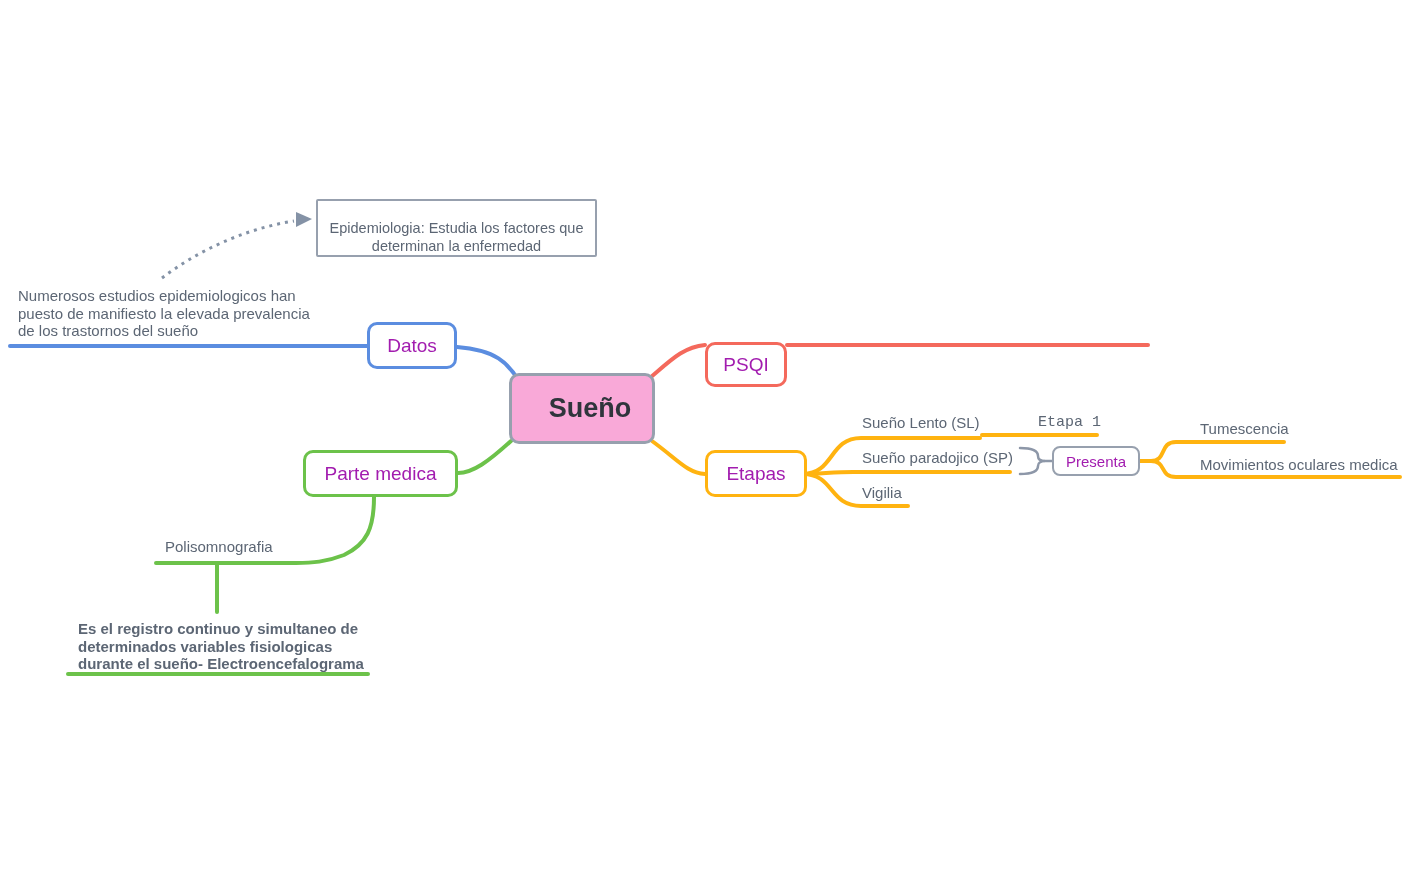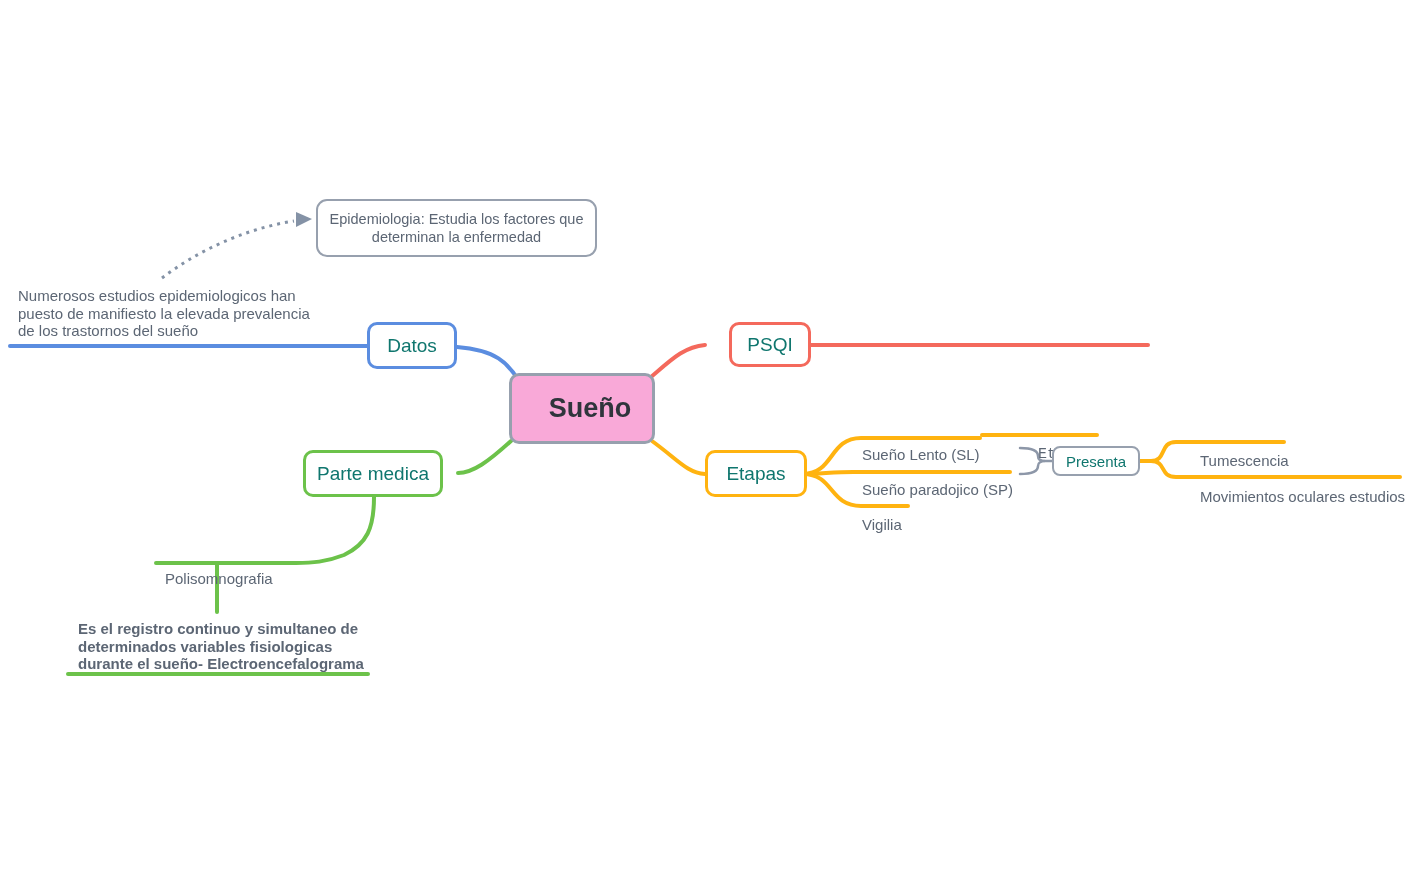--- a/index.html
+++ b/index.html
@@ -25,51 +25,51 @@
   .wire-gray   { stroke: #8d97a8; stroke-width: 2.5; stroke-linecap: round; }
   .wire-dotted { stroke: #8492a6; stroke-width: 3; stroke-dasharray: 3 5; }
 
   .node {
     position: absolute;
     display: flex;
     align-items: center;
     justify-content: center;
     background: #ffffff;
     border-radius: 10px;
-    color: #0f766e;
+    color: #a21caf;
     font-size: 19px;
     white-space: nowrap;
   }
   .node-datos  { left: 367px; top: 322px; width: 90px;  height: 47px; border: 3px solid #5b8de0; }
-  .node-psqi   { left: 705px; top: 322px; width: 82px;  height: 45px; border: 3px solid #f4695c; margin-left: 24px; }
-  .node-parte  { left: 303px; top: 450px; width: 140px; height: 47px; border: 3px solid #6cc24a; }
+  .node-psqi   { left: 705px; top: 342px; width: 82px;  height: 45px; border: 3px solid #f4695c; }
+  .node-parte  { left: 303px; top: 450px; width: 155px; height: 47px; border: 3px solid #6cc24a; }
   .node-etapas { left: 705px; top: 450px; width: 102px;  height: 47px; border: 3px solid #ffb310; }
   .node-root {
     left: 509px; top: 373px; width: 146px; height: 71px;
     background: #f9a9d8;
     border: 3px solid #97a0ae;
     font-size: 27px;
     font-weight: bold;
     color: #2f353c;
     padding-left: 16px;
   }
   .node-presenta {
     left: 1052px; top: 446px; width: 88px; height: 30px;
     border: 2px solid #97a0ae;
     border-radius: 8px;
     font-size: 15px;
   }
   .callout {
     position: absolute;
     left: 316px; top: 199px; width: 281px; height: 58px;
     border: 2px solid #97a0ae;
-    border-radius: 11px;
+    border-radius: 2px;
     background: #ffffff;
     display: flex;
-    align-items: center;
+    align-items: flex-end;
     justify-content: center;
     text-align: center;
     color: #5c6674;
     font-size: 14.5px;
     line-height: 1.25;
     padding: 0 7px;
   }
   .note {
     position: absolute;
     color: #5c6674;
@@ -77,21 +77,20 @@
     line-height: 17.5px;
   }
   .note-datos    { left: 18px;  top: 287px; width: 302px; }
   .note-psqi     { left: 848px; top: 269px; width: 302px; }
   .note-registro { left: 78px;  top: 620px; width: 300px; font-weight: bold; }
   .topic {
     position: absolute;
     color: #5c6674;
     font-size: 15px;
     white-space: nowrap;
-    margin-top: 32px;
   }
   .topic-sueno-lento      { left: 862px;  top: 414px; }
   .topic-etapa1           { left: 1038px; top: 414px; font-family: Liberation Mono, monospace; }
   .topic-sueno-paradojico { left: 862px;  top: 449px; }
   .topic-vigilia          { left: 862px;  top: 484px; }
   .topic-tumescencia      { left: 1200px; top: 420px; }
   .topic-movimientos      { left: 1200px; top: 456px; }
   .topic-polisomnografia  { left: 165px;  top: 538px; }
 </style>
 </head>
@@ -153,15 +152,15 @@
     <span>Etapas</span>
   </div>
   <div class="topic topic-sueno-lento">Sueño Lento (SL)</div>
   <div class="topic topic-etapa1">Etapa 1</div>
   <div class="topic topic-sueno-paradojico">Sueño paradojico (SP)</div>
   <div class="topic topic-vigilia">Vigilia</div>
   <div class="node node-presenta">
     <span>Presenta</span>
   </div>
   <div class="topic topic-tumescencia">Tumescencia</div>
-  <div class="topic topic-movimientos">Movimientos oculares estudios</div>
+  <div class="topic topic-movimientos">Movimientos oculares medica</div>
 
 </div>
 
 </body></html>

